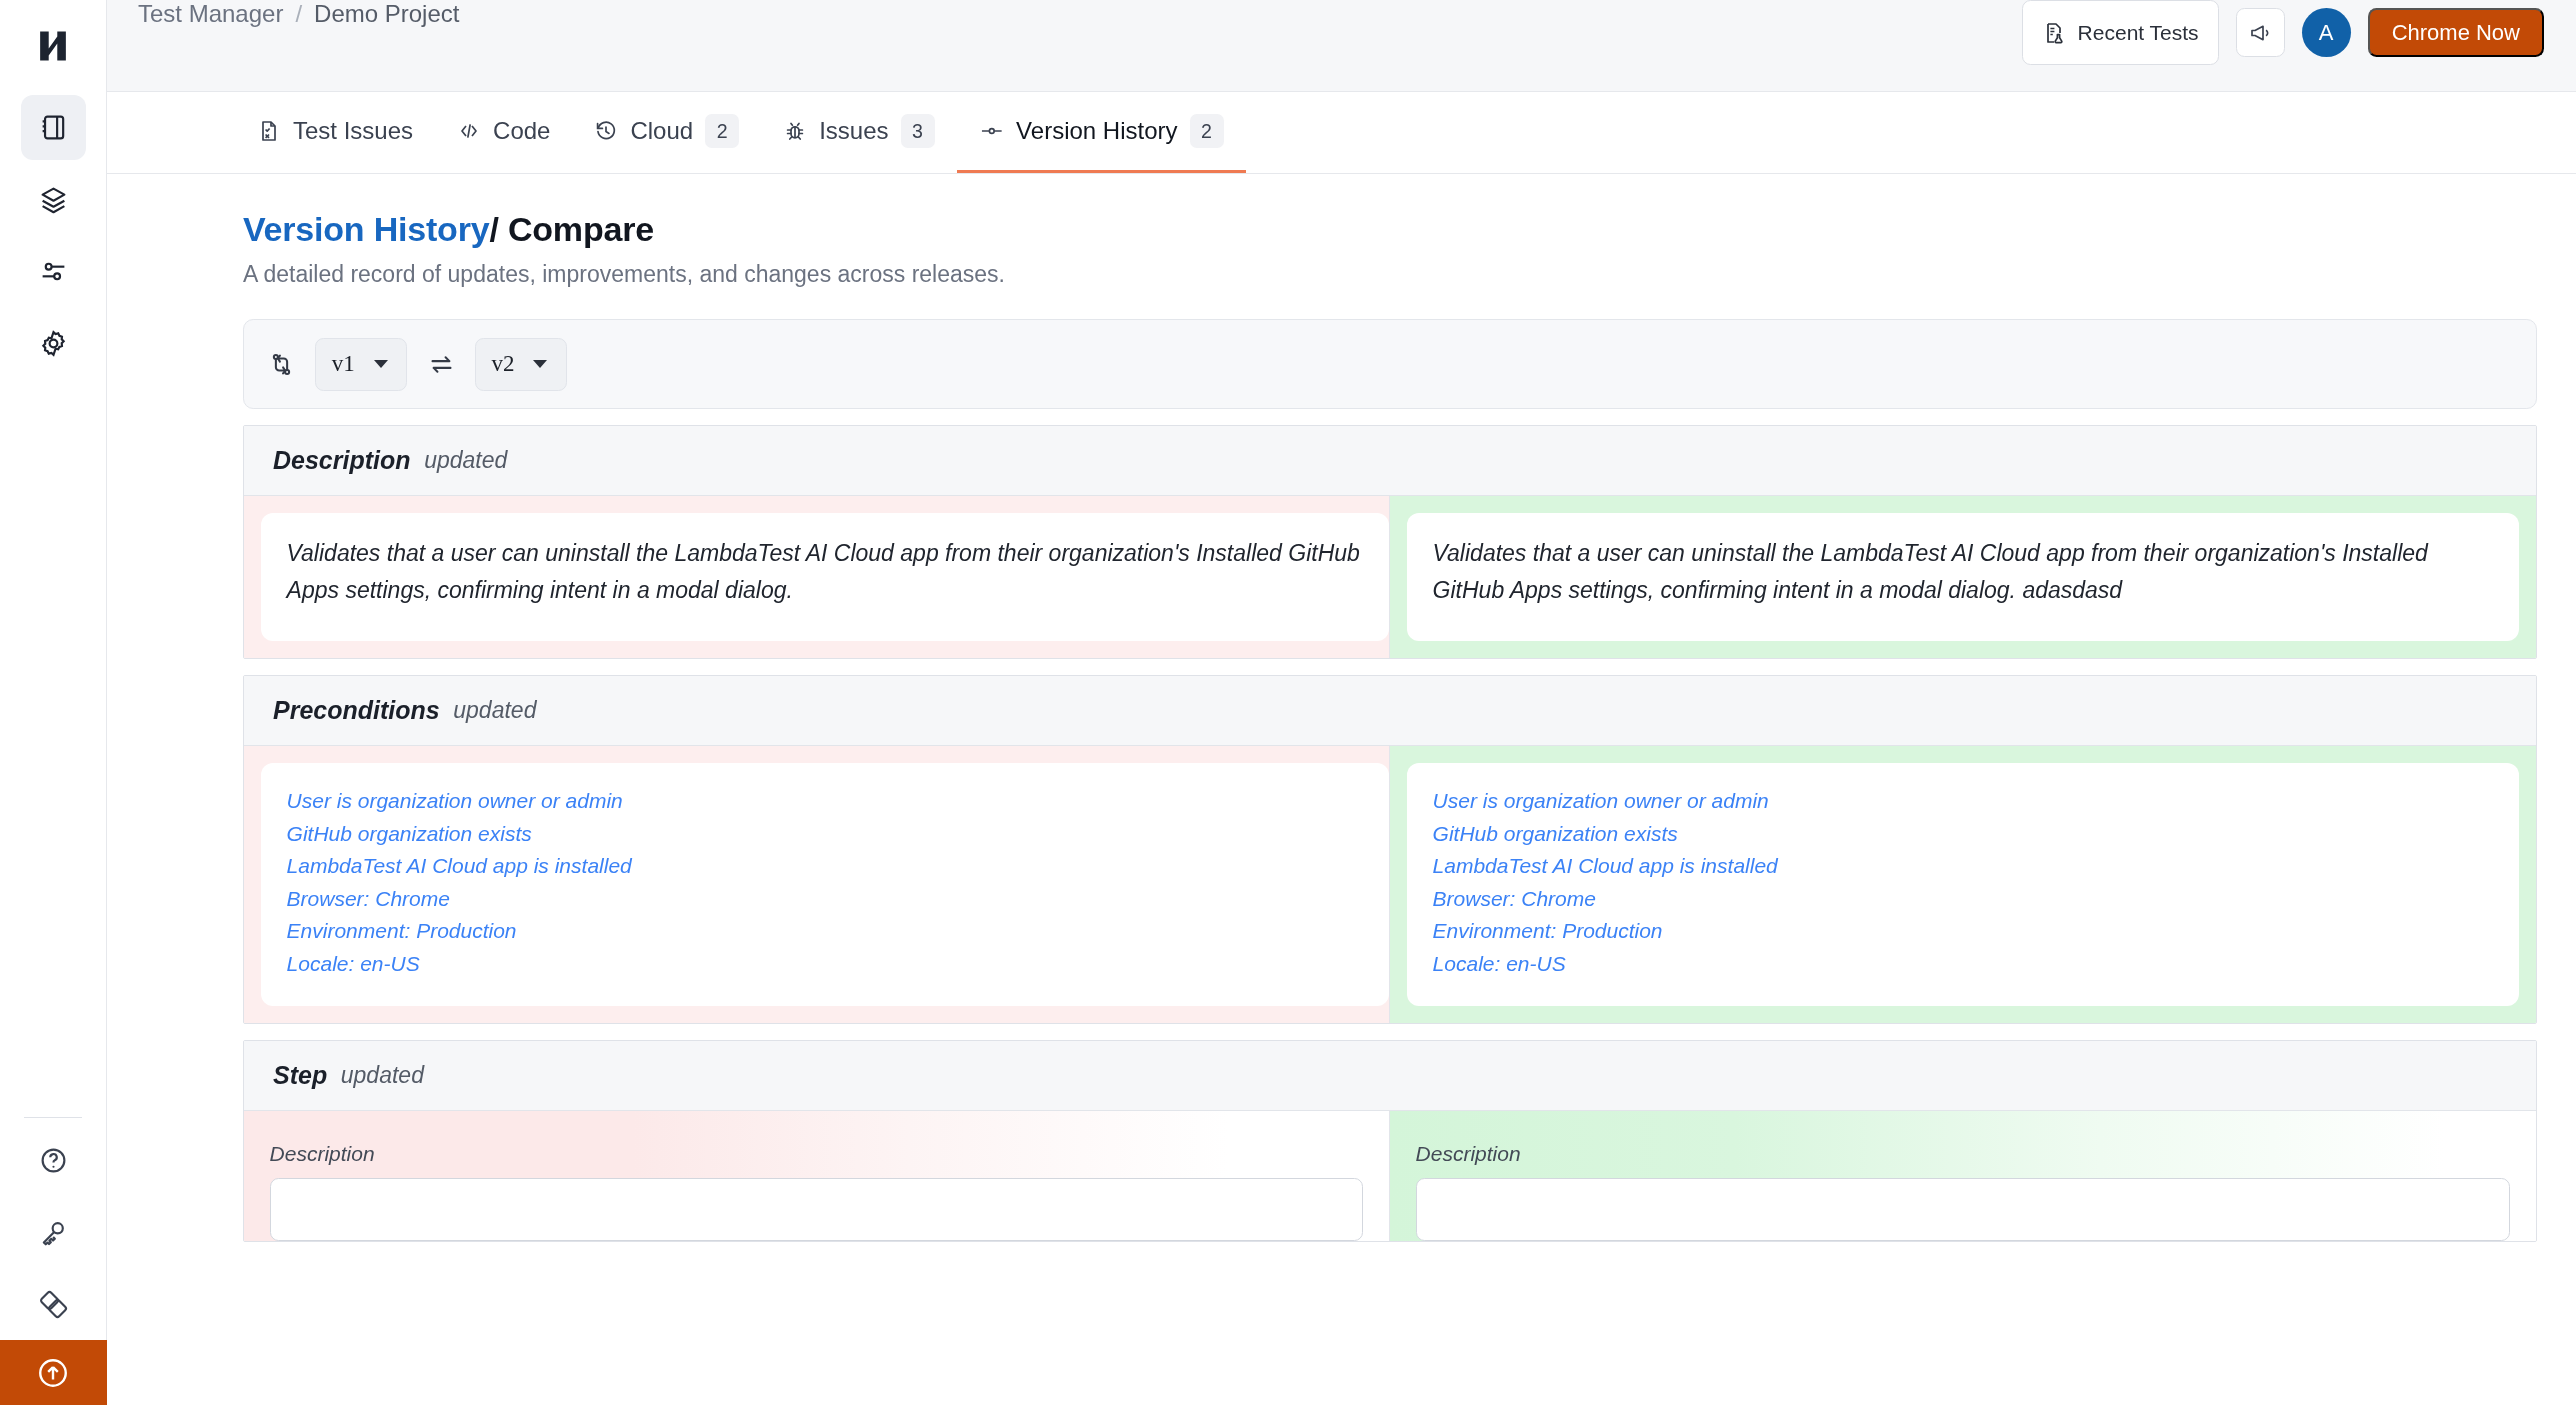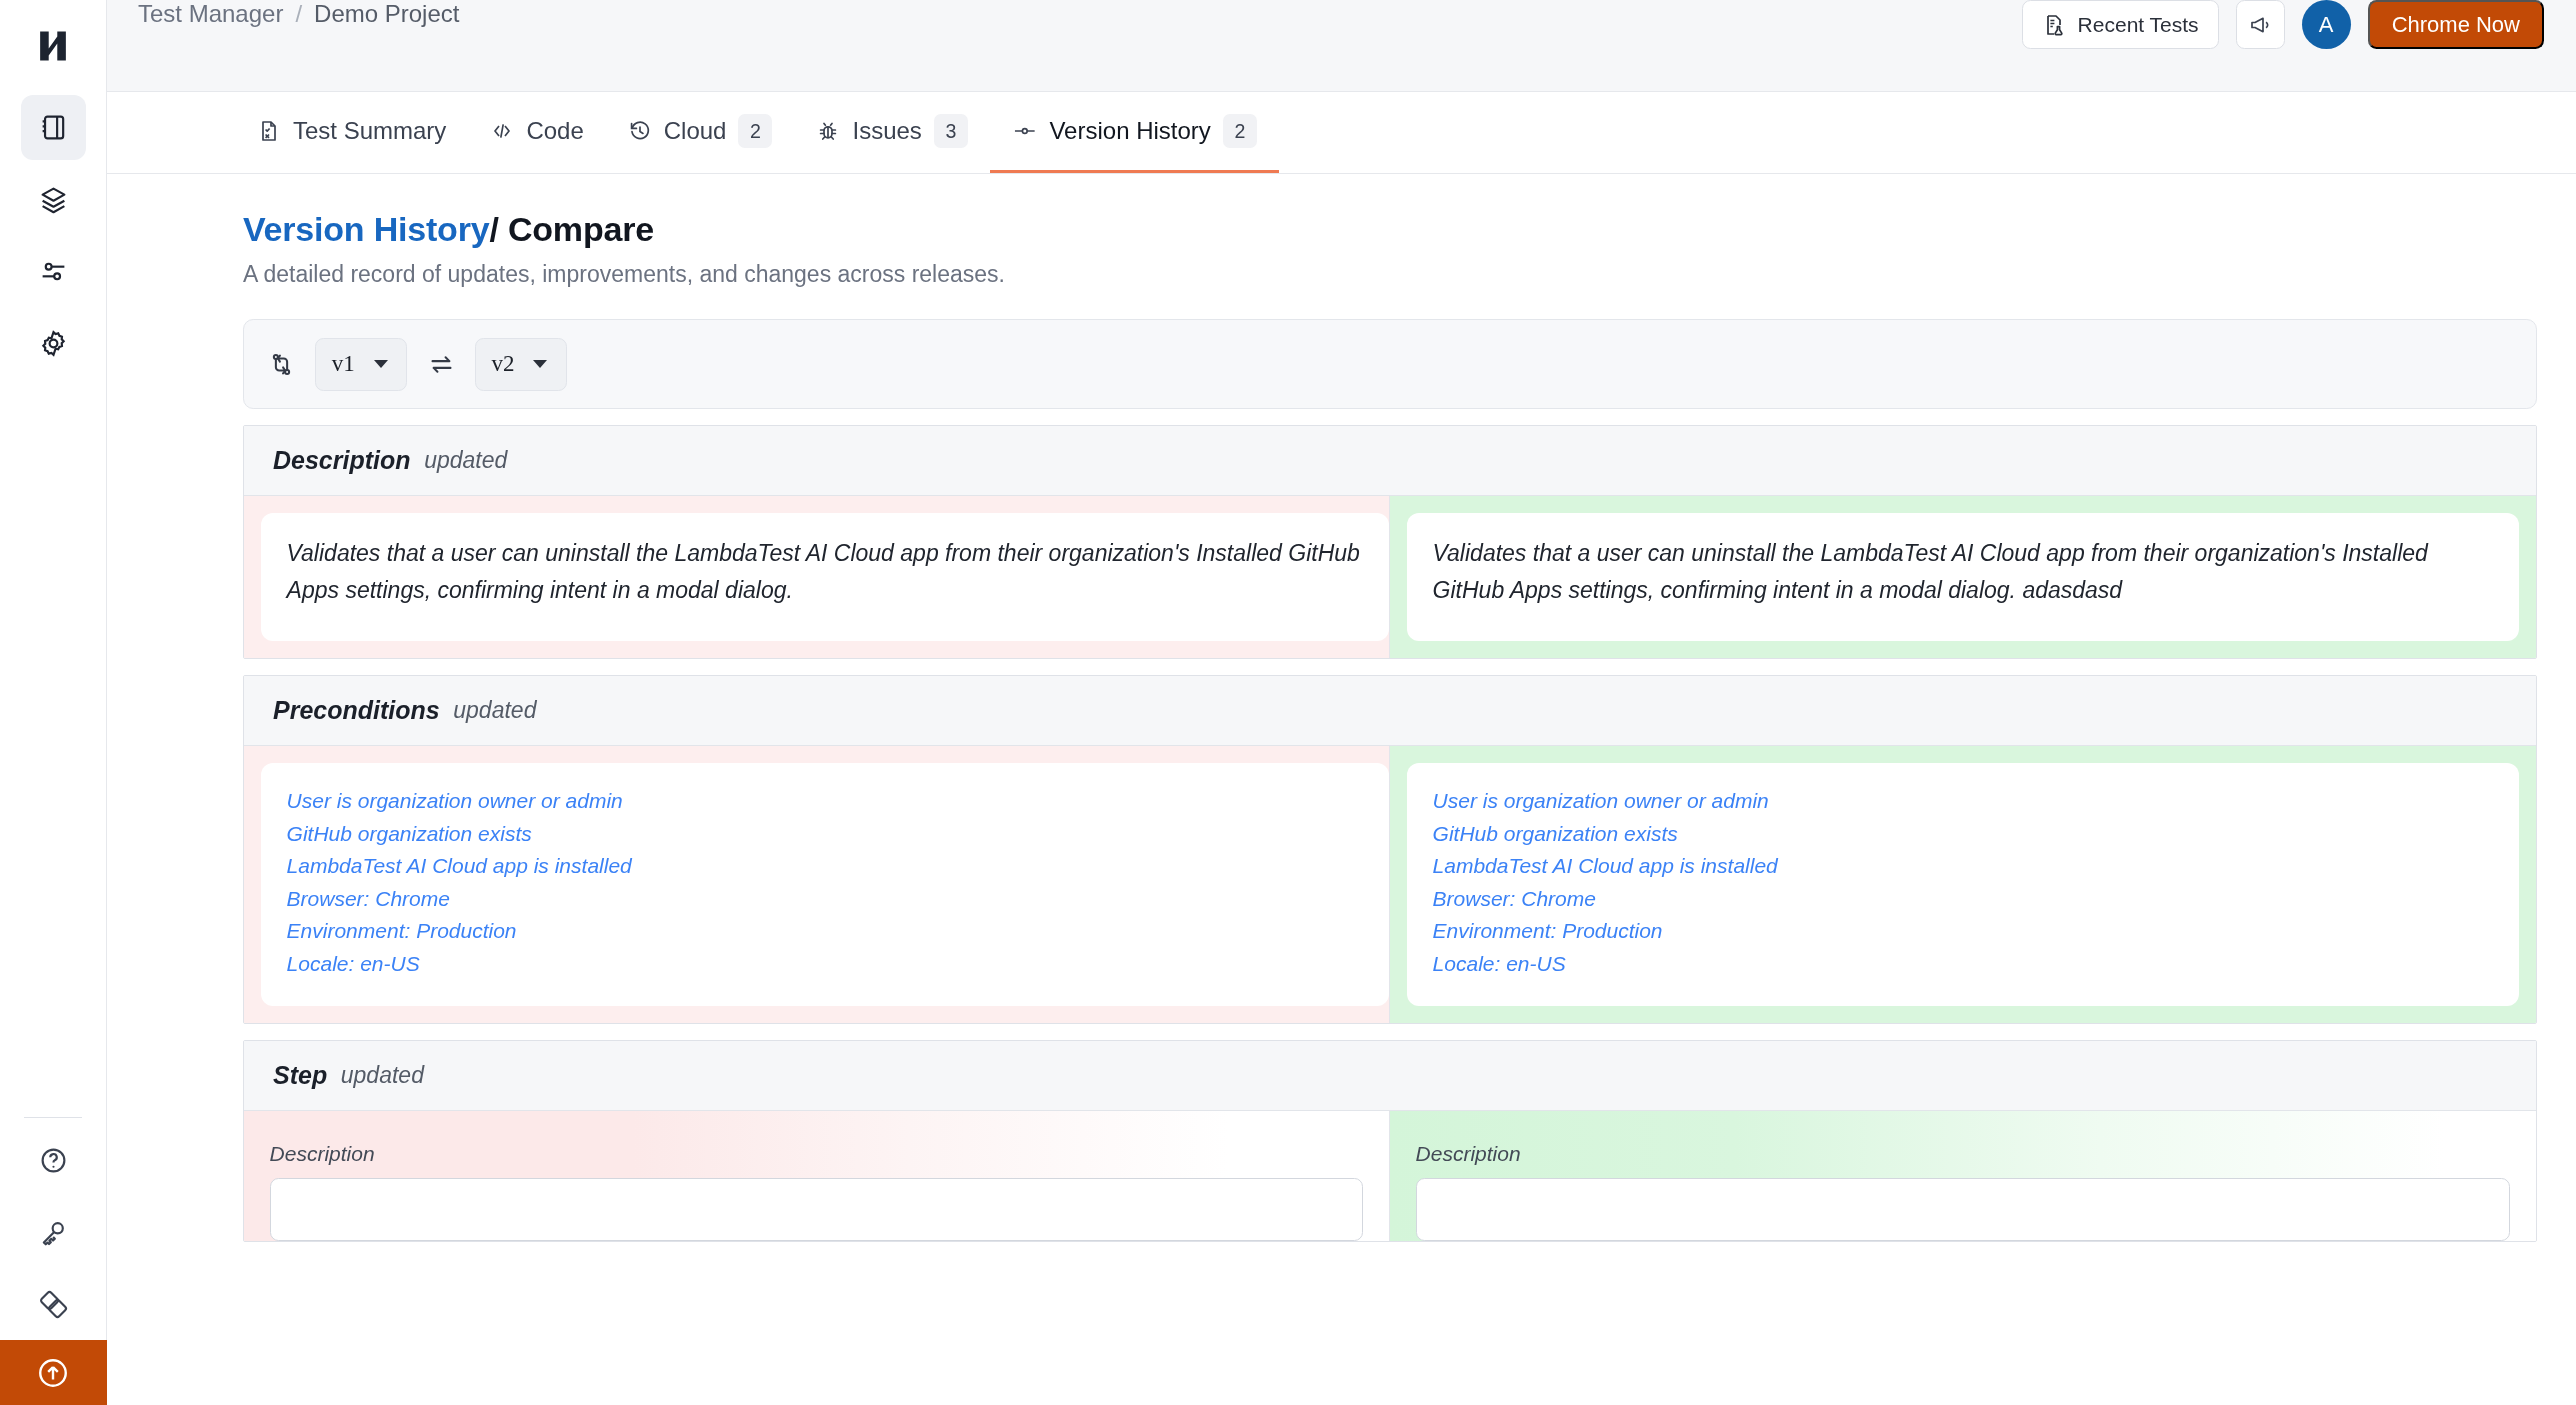--- a/index.html
+++ b/index.html
@@ -50,21 +50,21 @@
     display: flex; align-items: flex-start; justify-content: space-between;
     padding: 0 32px 0 31px;
     flex: 0 0 92px;
   }
   .crumbs { display: flex; align-items: center; gap: 12px; font-size: 24px; color: #6b7280; }
   .crumb-sep { color: #aab0ba; }
   .crumb.last { color: #555c68; }
 
   .topbar-right { display: flex; align-items: center; gap: 17px; }
   .btn-recent {
-    height: 49px; display: flex; align-items: center; gap: 12px;
+    height: 65px; display: flex; align-items: center; gap: 12px;
     padding: 0 19px; background: #fff; border: 0.9px solid #dcdfe5;
     border-radius: 8.5px; font-size: 21px; color: #2b303a;
   }
   .btn-icon-sq {
     width: 49px; height: 49px; background:#fff; border: 0.9px solid #dcdfe5;
     border-radius: 8.5px; display:flex; align-items:center; justify-content:center;
     color: #3b4250;
   }
   .avatar {
     width: 49px; height: 49px; border-radius: 50%;
@@ -270,21 +270,21 @@
     <nav class="tabs">
       <div class="tab">
         <span class="tico">
           <svg width="24" height="24" viewBox="0 0 24 24" fill="none" stroke="#3b4250" stroke-width="1.7" stroke-linejoin="round">
             <path d="M6 3h8l4 4v14H6z"></path>
               <path d="M14 3v4h4"></path>
               <path d="M8.6 10.5l1.6 1.6 2.4-2.6"></path>
               <path d="M8.6 15.5l3.4 3.4M12 15.5l-3.4 3.4"></path>
           </svg>
         </span>
-        <span>Test Summary</span>
+        <span>Test Issues</span>
       </div>
 
       <div class="tab">
         <span class="tico">
           <svg width="24" height="24" viewBox="0 0 24 24" fill="none" stroke="#3b4250" stroke-width="1.7" stroke-linejoin="round">
             <path d="M9 7l-4 5 4 5M15 7l4 5-4 5M13.2 5.4l-2.4 13.2"></path>
           </svg>
         </span>
         <span>Code</span>
       </div>

